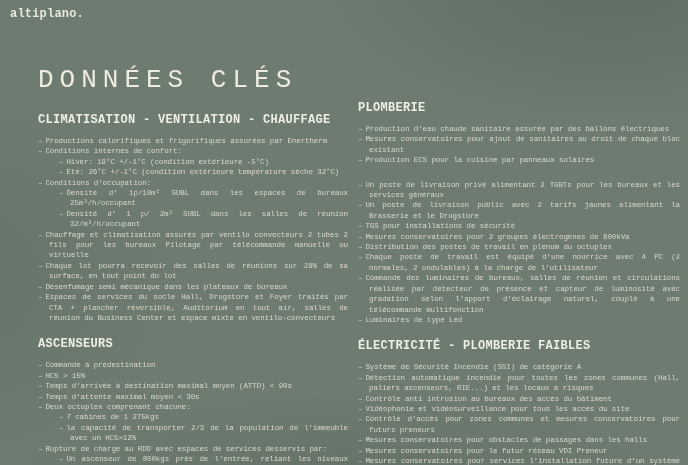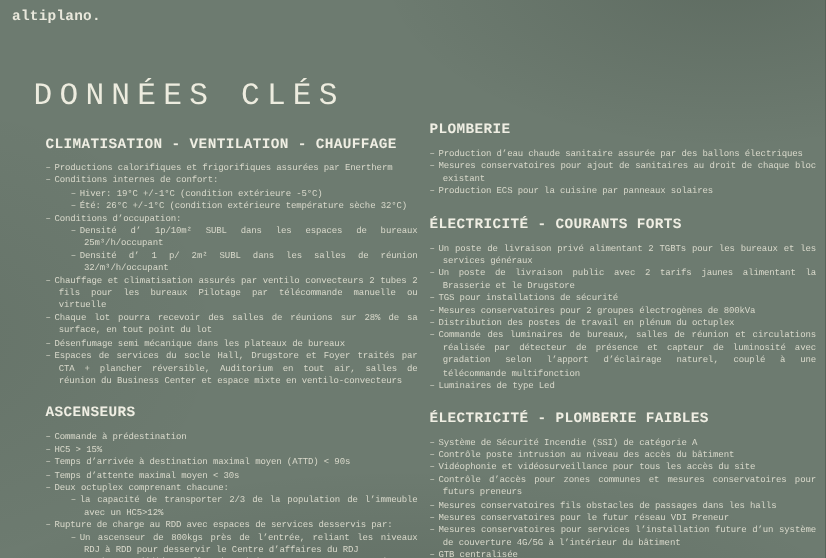--- a/index.html
+++ b/index.html
@@ -13,21 +13,21 @@
       radial-gradient(ellipse 80% 40% at 50% 112%, rgba(20,30,22,0.14), rgba(20,30,22,0) 70%),
       radial-gradient(ellipse 50% 60% at -8% 60%, rgba(20,30,22,0.08), rgba(20,30,22,0) 70%),
       #6d7b70;
   }
   .logo {
     position:absolute; left:10px; top:7px;
     font-size:12px; font-weight:bold; letter-spacing:0.2px;
     color:#e9e8dc;
   }
   .title {
-    position:absolute; left:28px; top:48px;
+    position:absolute; left:38px; top:48px;
     font-size:26px; font-weight:normal; letter-spacing:6px;
     color:#edecdf; white-space:nowrap;
   }
   .col { position:absolute; }
   .col-left  { left:38px;  top:113px;  width:310px; }
   .col-right { left:358px; top:101px; width:322px; }
   .sec-title {
     margin:0 0 9px 0;
     font-size:12px; font-weight:bold; letter-spacing:0.3px;
     color:#efeee3; white-space:nowrap;
@@ -63,49 +63,51 @@
         <div class="item l1"><span class="dash">–</span><span>Désenfumage semi mécanique dans les plateaux de bureaux</span></div>
         <div class="item l1"><span class="dash">–</span><span>Espaces de services du socle Hall, Drugstore et Foyer traités par CTA + plancher réversible, Auditorium en tout air, salles de réunion du Business Center et espace mixte en ventilo-convecteurs</span></div>
       </div>
       <div class="section">
         <h2 class="sec-title">ASCENSEURS</h2>
         <div class="item l1"><span class="dash">–</span><span>Commande à prédestination</span></div>
         <div class="item l1"><span class="dash">–</span><span>HC5 &gt; 15%</span></div>
         <div class="item l1"><span class="dash">–</span><span>Temps d’arrivée à destination maximal moyen (ATTD) &lt; 90s</span></div>
         <div class="item l1"><span class="dash">–</span><span>Temps d’attente maximal moyen &lt; 30s</span></div>
         <div class="item l1"><span class="dash">–</span><span>Deux octuplex comprenant chacune:</span></div>
+        <div class="item l2"><span class="dash">–</span><span>7 cabines de 1 275kgs</span></div>
         <div class="item l2"><span class="dash">–</span><span>la capacité de transporter 2/3 de la population de l’immeuble avec un HC5&gt;12%</span></div>
         <div class="item l1"><span class="dash">–</span><span>Rupture de charge au RDD avec espaces de services desservis par:</span></div>
         <div class="item l2"><span class="dash">–</span><span>Un ascenseur de 800kgs près de l’entrée, reliant les niveaux RDJ à RDD pour desservir le Centre d’affaires du RDJ</span></div>
         <div class="item l1"><span class="dash">–</span><span>2 monte charges dédiés au flux de cuisine Drugstore et Brasserie</span></div>
       </div>
     </div>
   <div class="col col-right">
       <div class="section">
         <h2 class="sec-title">PLOMBERIE</h2>
         <div class="item l1"><span class="dash">–</span><span>Production d’eau chaude sanitaire assurée par des ballons électriques</span></div>
         <div class="item l1"><span class="dash">–</span><span>Mesures conservatoires pour ajout de sanitaires au droit de chaque bloc existant</span></div>
         <div class="item l1"><span class="dash">–</span><span>Production ECS pour la cuisine par panneaux solaires</span></div>
       </div>
       <div class="section">
-        <h2 class="sec-title">ÉLECTRICITÉ - COURANTS FORTS</h2>
         <div class="item l1"><span class="dash">–</span><span>Un poste de livraison privé alimentant 2 TGBTs pour les bureaux et les services généraux</span></div>
         <div class="item l1"><span class="dash">–</span><span>Un poste de livraison public avec 2 tarifs jaunes alimentant la Brasserie et le Drugstore</span></div>
         <div class="item l1"><span class="dash">–</span><span>TGS pour installations de sécurité</span></div>
         <div class="item l1"><span class="dash">–</span><span>Mesures conservatoires pour 2 groupes électrogènes de 800kVa</span></div>
         <div class="item l1"><span class="dash">–</span><span>Distribution des postes de travail en plénum du octuplex</span></div>
+        <div class="item l1"><span class="dash">–</span><span>Chaque poste de travail est équipé d’une nourrice avec 4 PC (2 normales, 2 ondulables) à la charge de l’utilisateur</span></div>
         <div class="item l1"><span class="dash">–</span><span>Commande des luminaires de bureaux, salles de réunion et circulations réalisée par détecteur de présence et capteur de luminosité avec gradation selon l’apport d’éclairage naturel, couplé à une télécommande multifonction</span></div>
         <div class="item l1"><span class="dash">–</span><span>Luminaires de type Led</span></div>
       </div>
       <div class="section">
         <h2 class="sec-title">ÉLECTRICITÉ - PLOMBERIE FAIBLES</h2>
         <div class="item l1"><span class="dash">–</span><span>Système de Sécurité Incendie (SSI) de catégorie A</span></div>
-        <div class="item l1"><span class="dash">–</span><span>Contrôle poste intrusion au niveau des accès du bâtiment</span></div>
+        <div class="item l1"><span class="dash">–</span><span>Détection automatique incendie pour toutes les zones communes (Hall, paliers ascenseurs, RIE...) et les locaux à risques</span></div>
+        <div class="item l1"><span class="dash">–</span><span>Contrôle anti intrusion au bureaux des accès du bâtiment</span></div>
         <div class="item l1"><span class="dash">–</span><span>Vidéophonie et vidéosurveillance pour tous les accès du site</span></div>
         <div class="item l1"><span class="dash">–</span><span>Contrôle d’accès pour zones communes et mesures conservatoires pour futurs preneurs</span></div>
-        <div class="item l1"><span class="dash">–</span><span>Mesures conservatoires fils obstacles de passages dans les halls</span></div>
+        <div class="item l1"><span class="dash">–</span><span>Mesures conservatoires pour obstacles de passages dans les halls</span></div>
         <div class="item l1"><span class="dash">–</span><span>Mesures conservatoires pour le futur réseau VDI Preneur</span></div>
         <div class="item l1"><span class="dash">–</span><span>Mesures conservatoires pour services l’installation future d’un système de couverture 4G/5G à l’intérieur du bâtiment</span></div>
         <div class="item l1"><span class="dash">–</span><span>GTB centralisée</span></div>
         <div class="item l1"><span class="dash">–</span><span>Gestion de confort des plateaux de bureaux</span></div>
       </div>
     </div>
 </div>
 
 </body></html>

